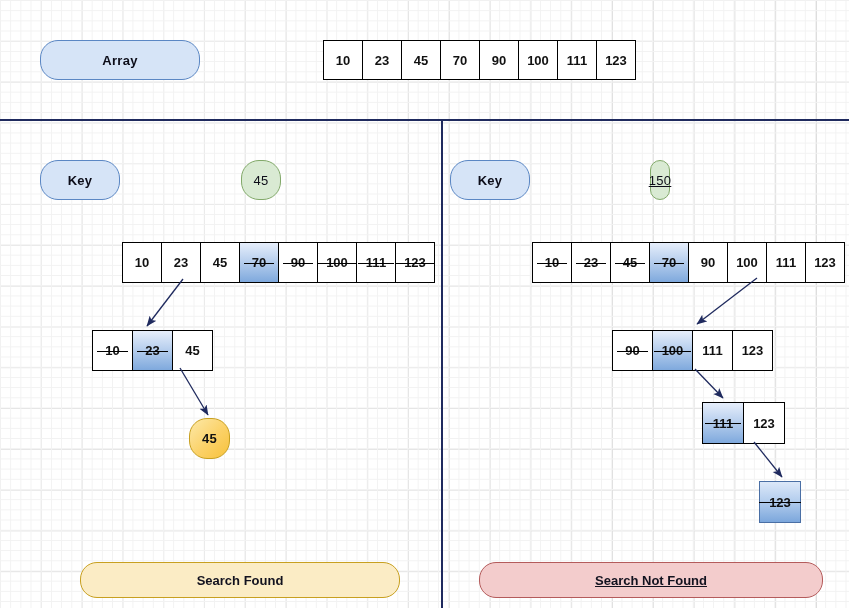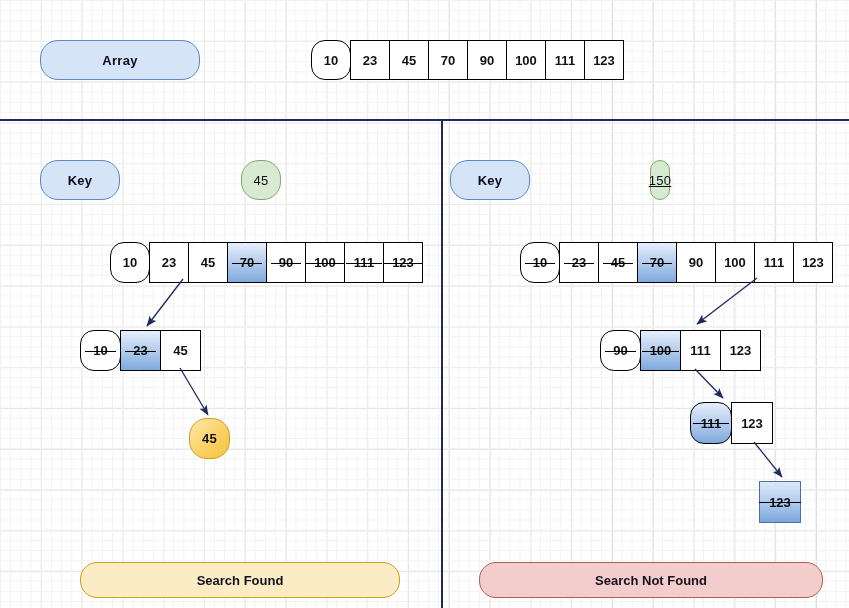--- a/index.html
+++ b/index.html
@@ -105,21 +105,21 @@
     align-items: center;
     justify-content: center;
     background: #ffffff;
     border: 1px solid #000000;
     margin-left: -1px;
     font-size: 13px;
     font-weight: bold;
     color: #111111;
     position: relative;
   }
-  .cell:first-child { margin-left: 0; border-radius: 14px; }
+  .cell:first-child { margin-left: 12px; }
   .cell.hl {
     background: linear-gradient(180deg, #e6eefb 0%, #b9d0ee 45%, #7fa9dd 100%);
   }
   .cell.struck .cell-text::after {
     content: "";
     position: absolute;
     left: -8px;
     right: -8px;
     top: 50%;
     height: 0;
@@ -311,21 +311,21 @@
       </div>
       <div class="cell" style="width: 42px; height: 42px;">
         <span class="cell-text">123</span>
       </div>
     </div>
 
   <div class="solo-box solo-blue solo-struck" style="left:759px; top:481px; width:42px; height:42px;">
     <span class="solo-text">123</span>
   </div>
 
-  <div class="banner banner-notfound" style="left:479px; top:562px; width:344px; height:36px;">
+  <div class="banner banner-notfound" style="left:479px; top:562px; width:344px; height:36px;text-decoration:underline;">
     <span>Search Not  Found</span>
   </div>
 
   <svg id="arrow-layer">
     <defs>
       <marker id="ah" markerWidth="9" markerHeight="9" refX="7.5" refY="3.2" orient="auto" markerUnits="strokeWidth">
         <path d="M0,0 L8,3.2 L0,6.4 L1.8,3.2 z" fill="#1f2a5e"></path>
       </marker>
     </defs>
     <line x1="183" y1="279" x2="147" y2="326" stroke="#1f2a5e" stroke-width="1.3" marker-end="url(#ah)"></line>

